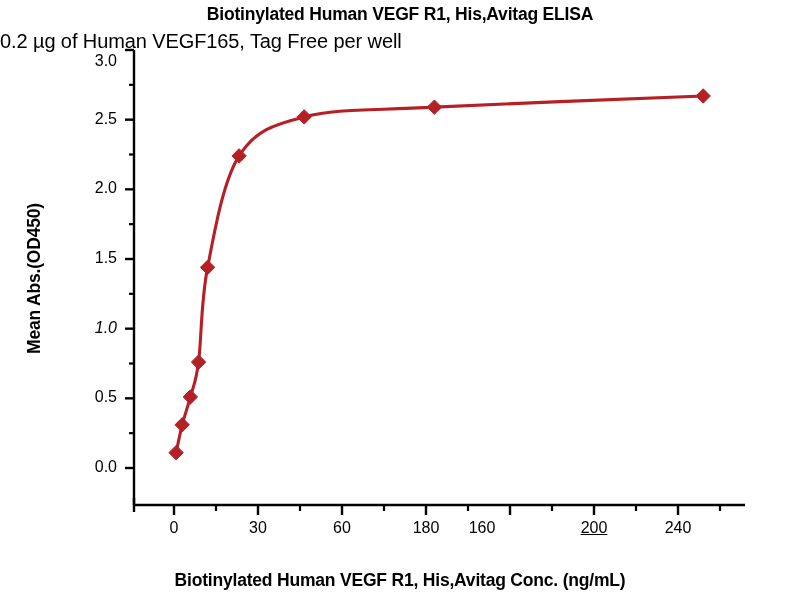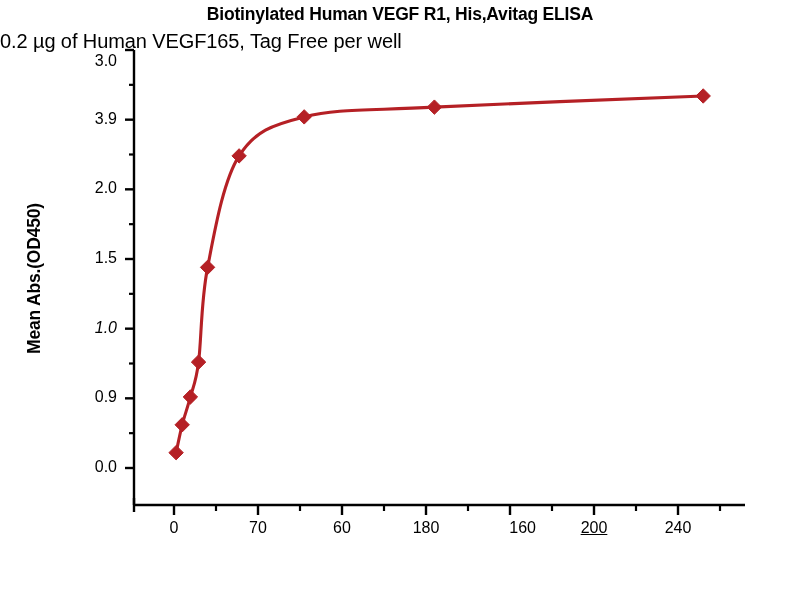--- a/index.html
+++ b/index.html
@@ -88,20 +88,21 @@
   }
 </style>
 </head>
 <body>
 
 <div id="figure">
 
   <div class="title">Biotinylated Human VEGF R1, His,Avitag ELISA</div>
   <div class="subtitle">0.2 µg of Human VEGF165, Tag Free per well</div>
   <div class="ylabel">Mean Abs.(OD450)</div>
+  <div class="xlabel">Biotinylated Human VEGF R1, His,Avitag Conc. (ng/mL)</div>
 
   <svg class="plot" width="800" height="600">
     <g id="axes-group">
         <line x1="134" y1="50" x2="134" y2="505" stroke="#000000" stroke-width="2.4"></line>
         <line x1="134" y1="505" x2="745" y2="505" stroke="#000000" stroke-width="2.4"></line>
         <line x1="125" y1="468" x2="134" y2="468" stroke="#000000" stroke-width="2.4"></line>
         <line x1="125" y1="398.3333333333333" x2="134" y2="398.3333333333333" stroke="#000000" stroke-width="2.4"></line>
         <line x1="125" y1="328.66666666666663" x2="134" y2="328.66666666666663" stroke="#000000" stroke-width="2.4"></line>
         <line x1="125" y1="259" x2="134" y2="259" stroke="#000000" stroke-width="2.4"></line>
         <line x1="125" y1="189.33333333333331" x2="134" y2="189.33333333333331" stroke="#000000" stroke-width="2.4"></line>
@@ -138,28 +139,28 @@
         <polygon points="207.6,260.16 214.79999999999998,267.36 207.6,274.56 200.4,267.36" fill="#b52025" stroke="#b52025" stroke-width="1"></polygon>
         <polygon points="239.10000000000002,148.69333333333327 246.3,155.89333333333326 239.10000000000002,163.09333333333325 231.90000000000003,155.89333333333326" fill="#b52025" stroke="#b52025" stroke-width="1"></polygon>
         <polygon points="304.20000000000005,109.67999999999999 311.40000000000003,116.88 304.20000000000005,124.08 297.00000000000006,116.88" fill="#b52025" stroke="#b52025" stroke-width="1"></polygon>
         <polygon points="434.40000000000003,99.92666666666666 441.6,107.12666666666667 434.40000000000003,114.32666666666667 427.20000000000005,107.12666666666667" fill="#b52025" stroke="#b52025" stroke-width="1"></polygon>
         <polygon points="703.2,88.77999999999996 710.4000000000001,95.97999999999996 703.2,103.17999999999996 696,95.97999999999996" fill="#b52025" stroke="#b52025" stroke-width="1"></polygon>
       </g>
   </svg>
 
   <div id="tick-labels">
       <div class="ytick-label" style="left: 57px; top: 458px;">0.0</div>
-      <div class="ytick-label" style="left: 57px; top: 388.333px;">0.9</div>
+      <div class="ytick-label" style="left: 57px; top: 388.333px;">0.5</div>
       <div class="ytick-label" style="left: 57px; top: 318.667px; font-style: italic;">1.0</div>
       <div class="ytick-label" style="left: 57px; top: 249px;">1.5</div>
       <div class="ytick-label" style="left: 57px; top: 179.333px;">2.0</div>
-      <div class="ytick-label" style="left: 57px; top: 109.667px;">3.9</div>
+      <div class="ytick-label" style="left: 57px; top: 109.667px;">2.5</div>
       <div class="ytick-label" style="left: 57px; top: 40px; margin-top: 12px;">3.0</div>
       <div class="xtick-label" style="left: 144px; top: 519px;">0</div>
-      <div class="xtick-label" style="left: 228px; top: 519px;">70</div>
+      <div class="xtick-label" style="left: 228px; top: 519px;">30</div>
       <div class="xtick-label" style="left: 312px; top: 519px;">60</div>
       <div class="xtick-label" style="left: 396px; top: 519px;">180</div>
-      <div class="xtick-label" style="left: 476px; top: 519px; text-align: right;">160</div>
+      <div class="xtick-label" style="left: 452px; top: 519px;">160</div>
       <div class="xtick-label" style="left: 564px; top: 519px; text-decoration: underline;">200</div>
       <div class="xtick-label" style="left: 648px; top: 519px;">240</div>
     </div>
 
 </div>
 
 </body></html>

